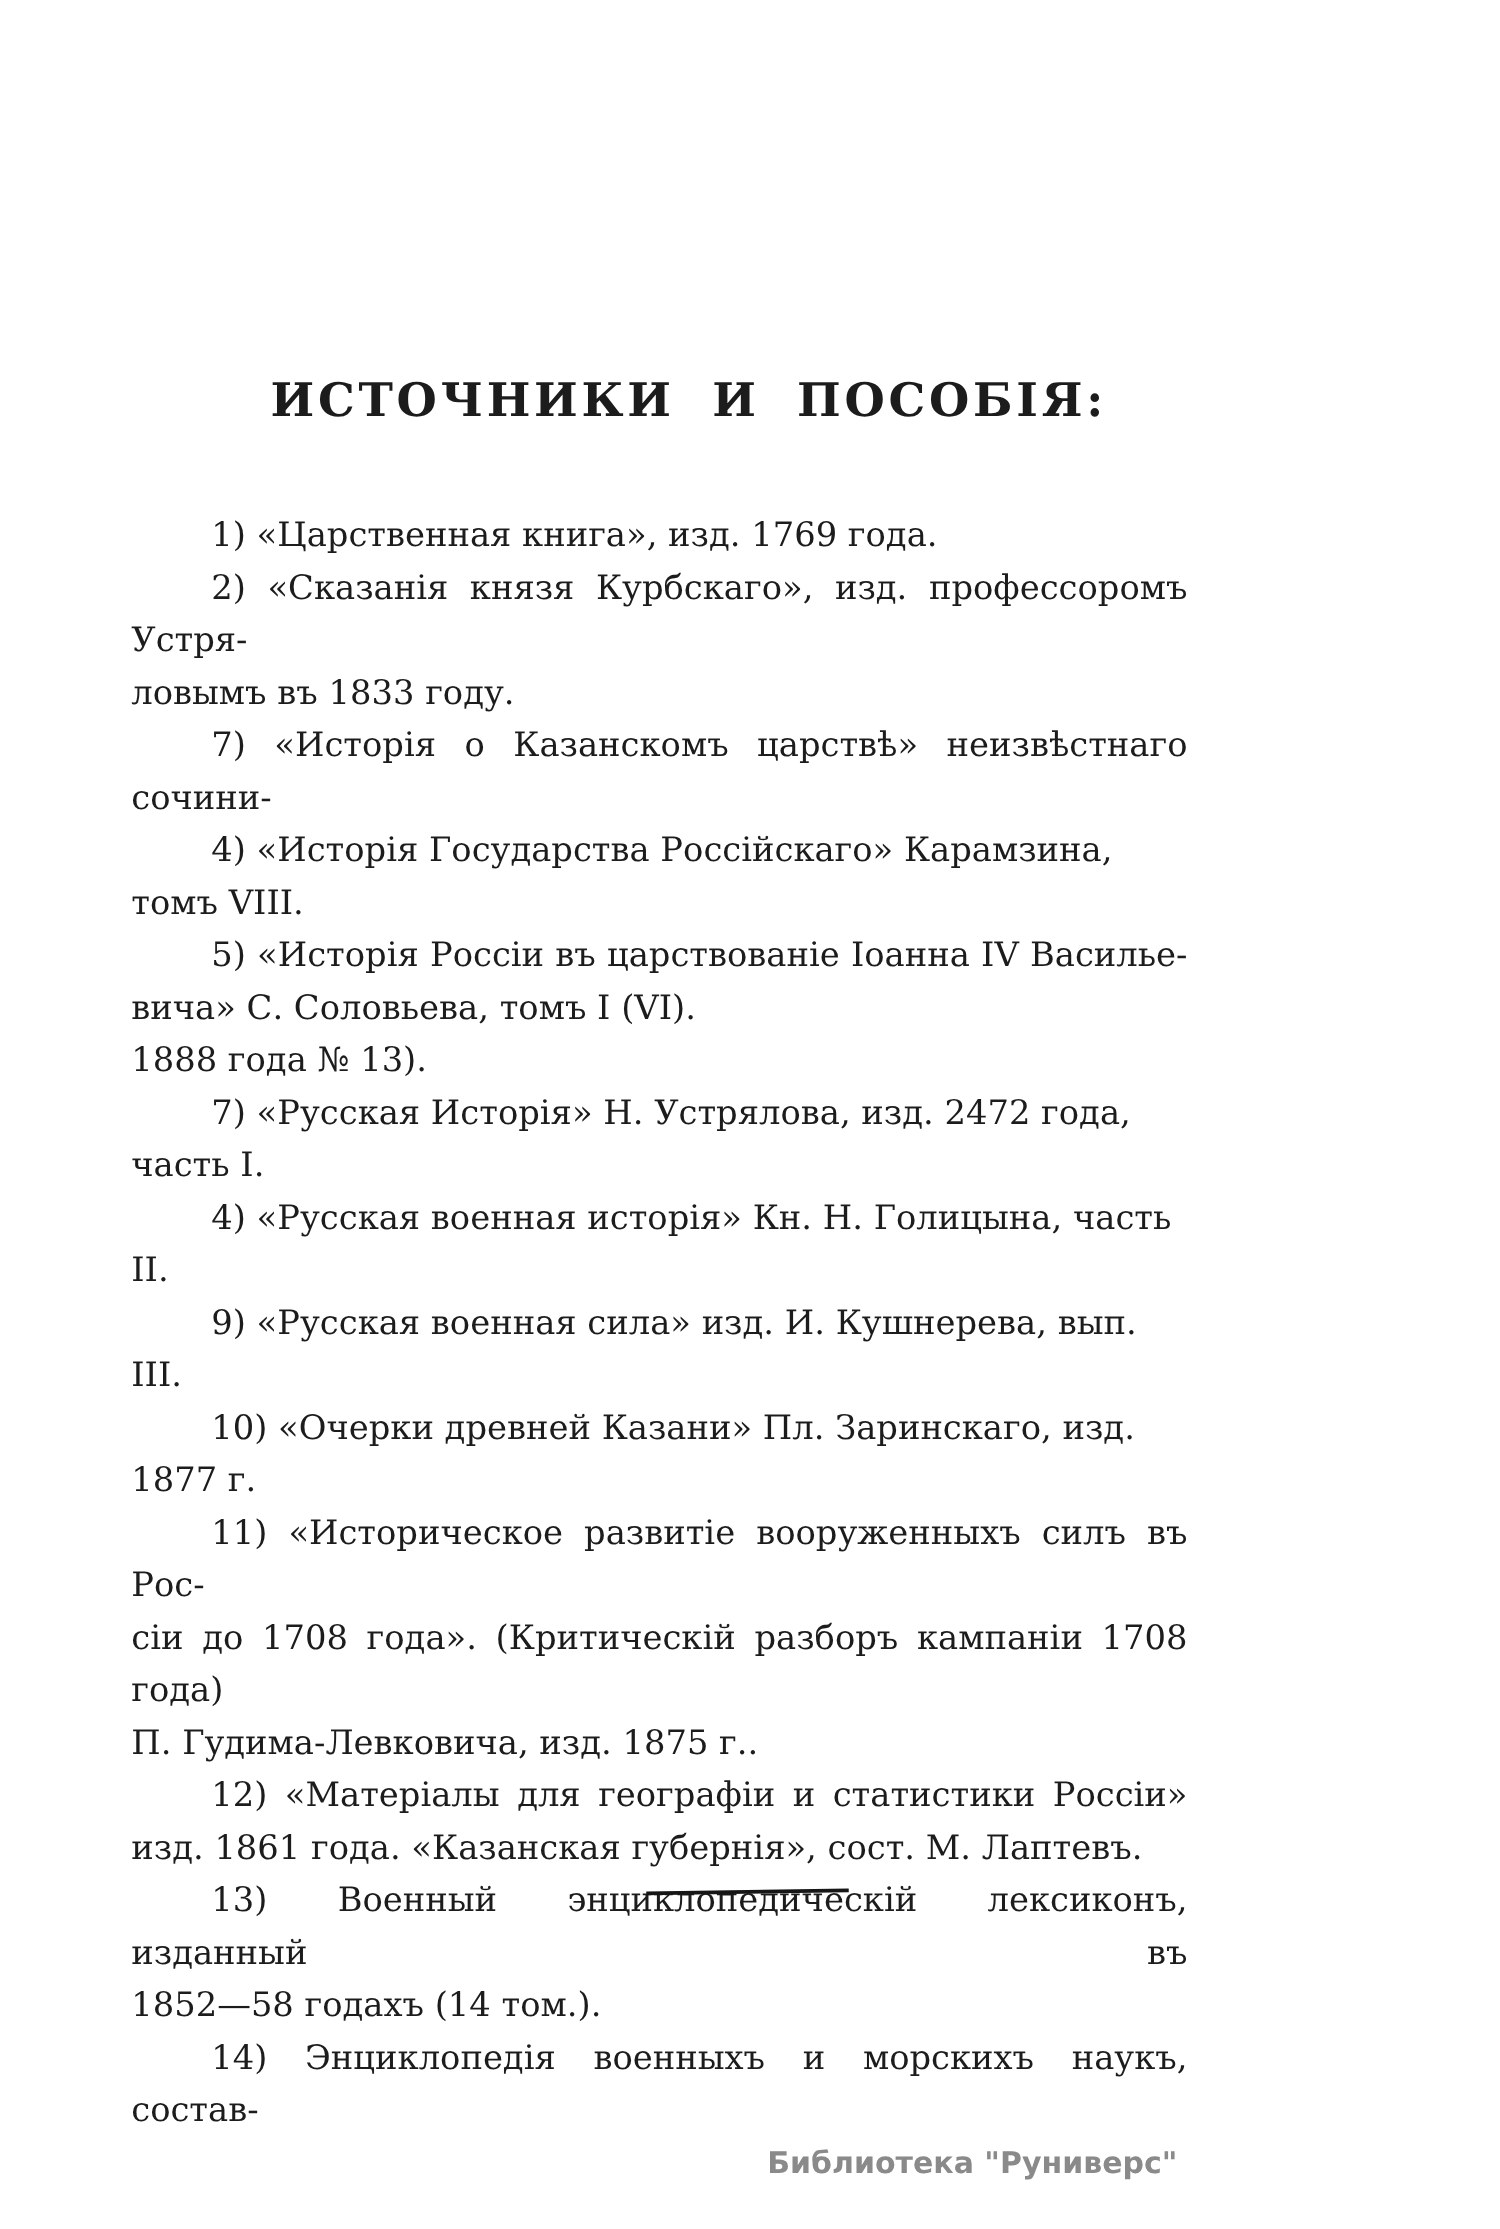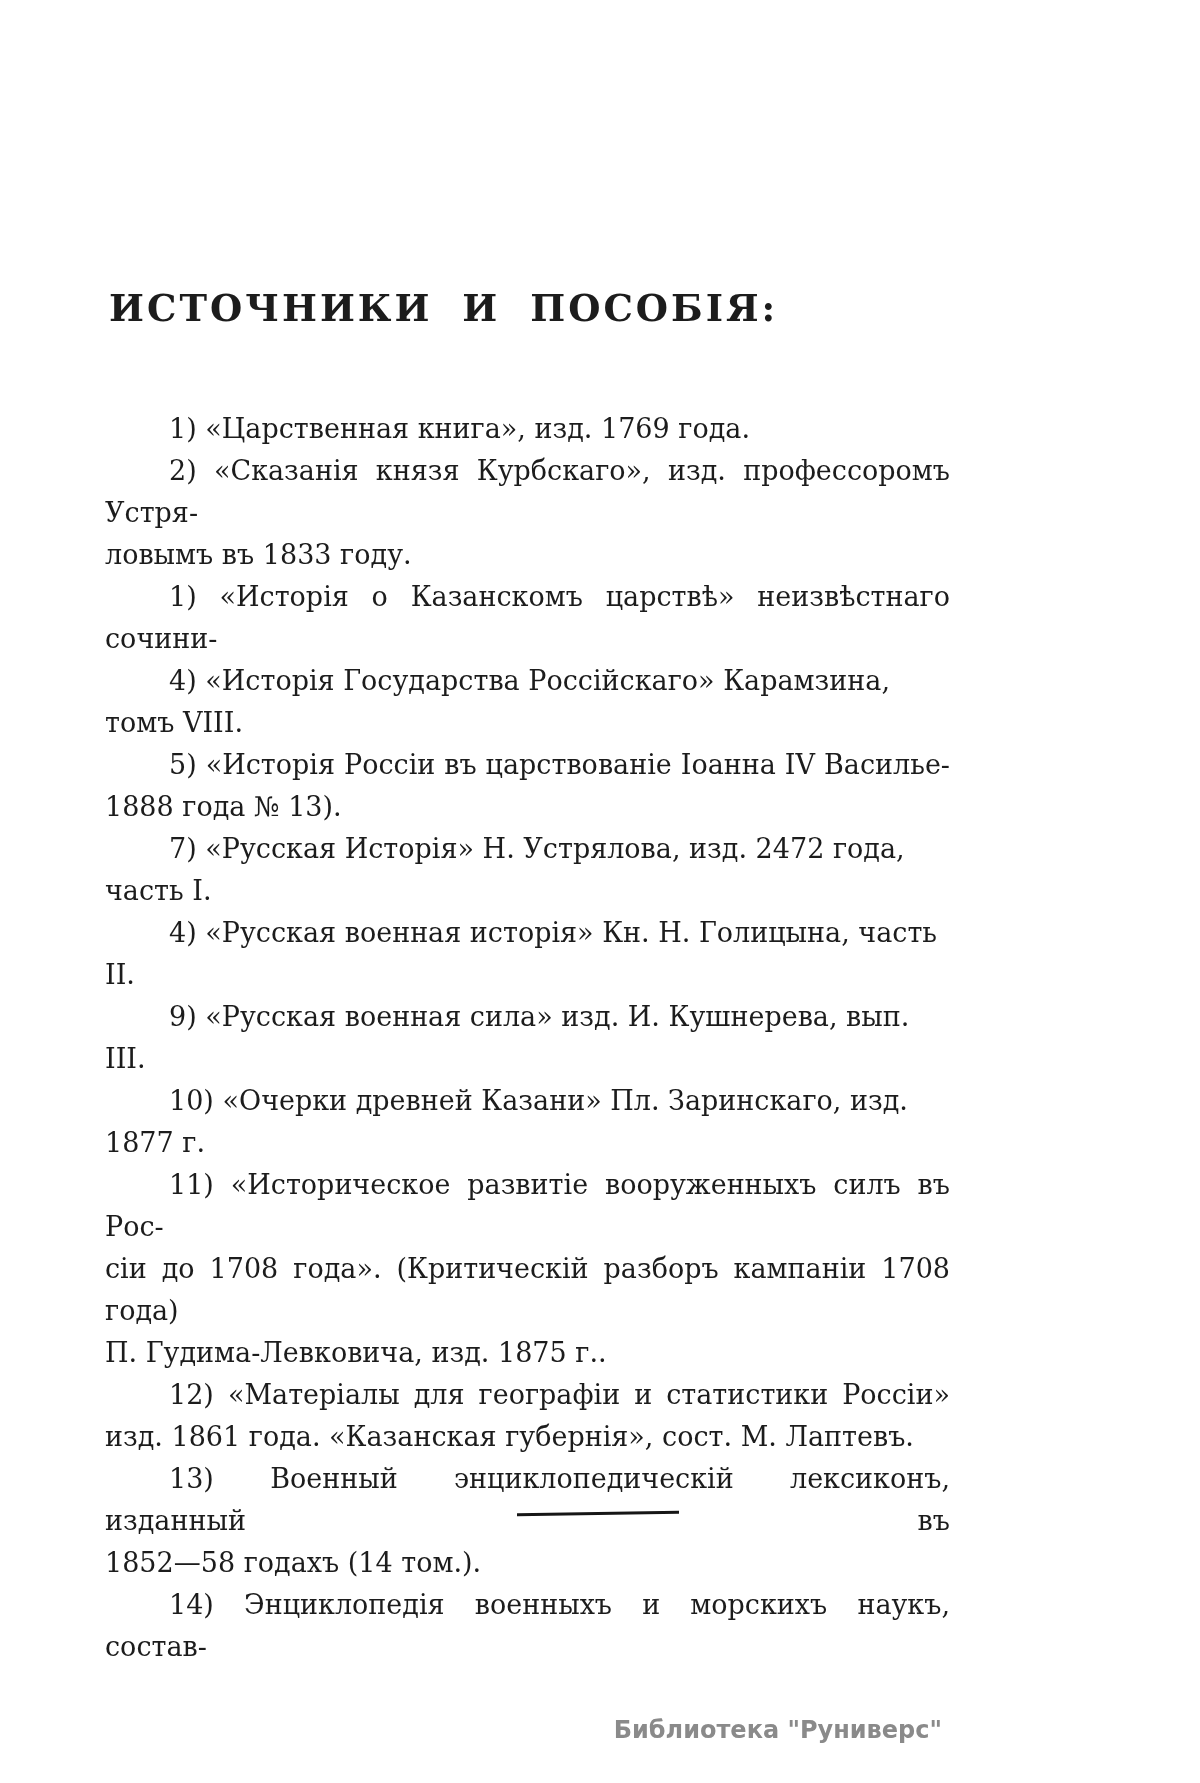--- a/index.html
+++ b/index.html
@@ -14,21 +14,22 @@
     background: #ffffff;
     font-family: "DejaVu Serif", serif;
     color: #1c1c1c;
     overflow: hidden;
   }
   .title {
     position: absolute;
     top: 282px;
     left: 105px;
     width: 860px;
-    margin: 4px;
+    margin: 16px;
+    text-align: center;
     font-size: 37px;
     font-weight: bold;
     letter-spacing: 3px;
     word-spacing: 14px;
     white-space: nowrap;
   }
   .body {
     position: absolute;
     top: 408px;
     left: 105px;
@@ -77,27 +78,28 @@
   <h1 class="title">ИСТОЧНИКИ И ПОСОБІЯ:</h1>
   <div class="body">
       <p class="item">
         <span class="line first">1) «Царственная книга», изд. 1769 года.</span>
       </p>
       <p class="item">
         <span class="line first fill">2) «Сказанія князя Курбскаго», изд. профессоромъ Устря-</span>
         <span class="line">ловымъ въ 1833 году.</span>
       </p>
       <p class="item">
-        <span class="line first fill">1) «Исторія о Казанскомъ царствѣ» неизвѣстнаго сочини-</span>
+        <span class="line first fill">7) «Исторія о Казанскомъ царствѣ» неизвѣстнаго сочини-</span>
       </p>
       <p class="item">
         <span class="line first">4) «Исторія Государства Россійскаго» Карамзина, томъ VIII.</span>
       </p>
       <p class="item">
         <span class="line first fill">5) «Исторія Россіи въ царствованіе Іоанна IV Василье-</span>
+        <span class="line">вича» С. Соловьева, томъ I (VI).</span>
       </p>
       <p class="item">
         <span class="line">1888 года № 13).</span>
       </p>
       <p class="item">
         <span class="line first">7) «Русская Исторія» Н. Устрялова, изд. 2472 года, часть I.</span>
       </p>
       <p class="item">
         <span class="line first">4) «Русская военная исторія» Кн. Н. Голицына, часть II.</span>
       </p>

